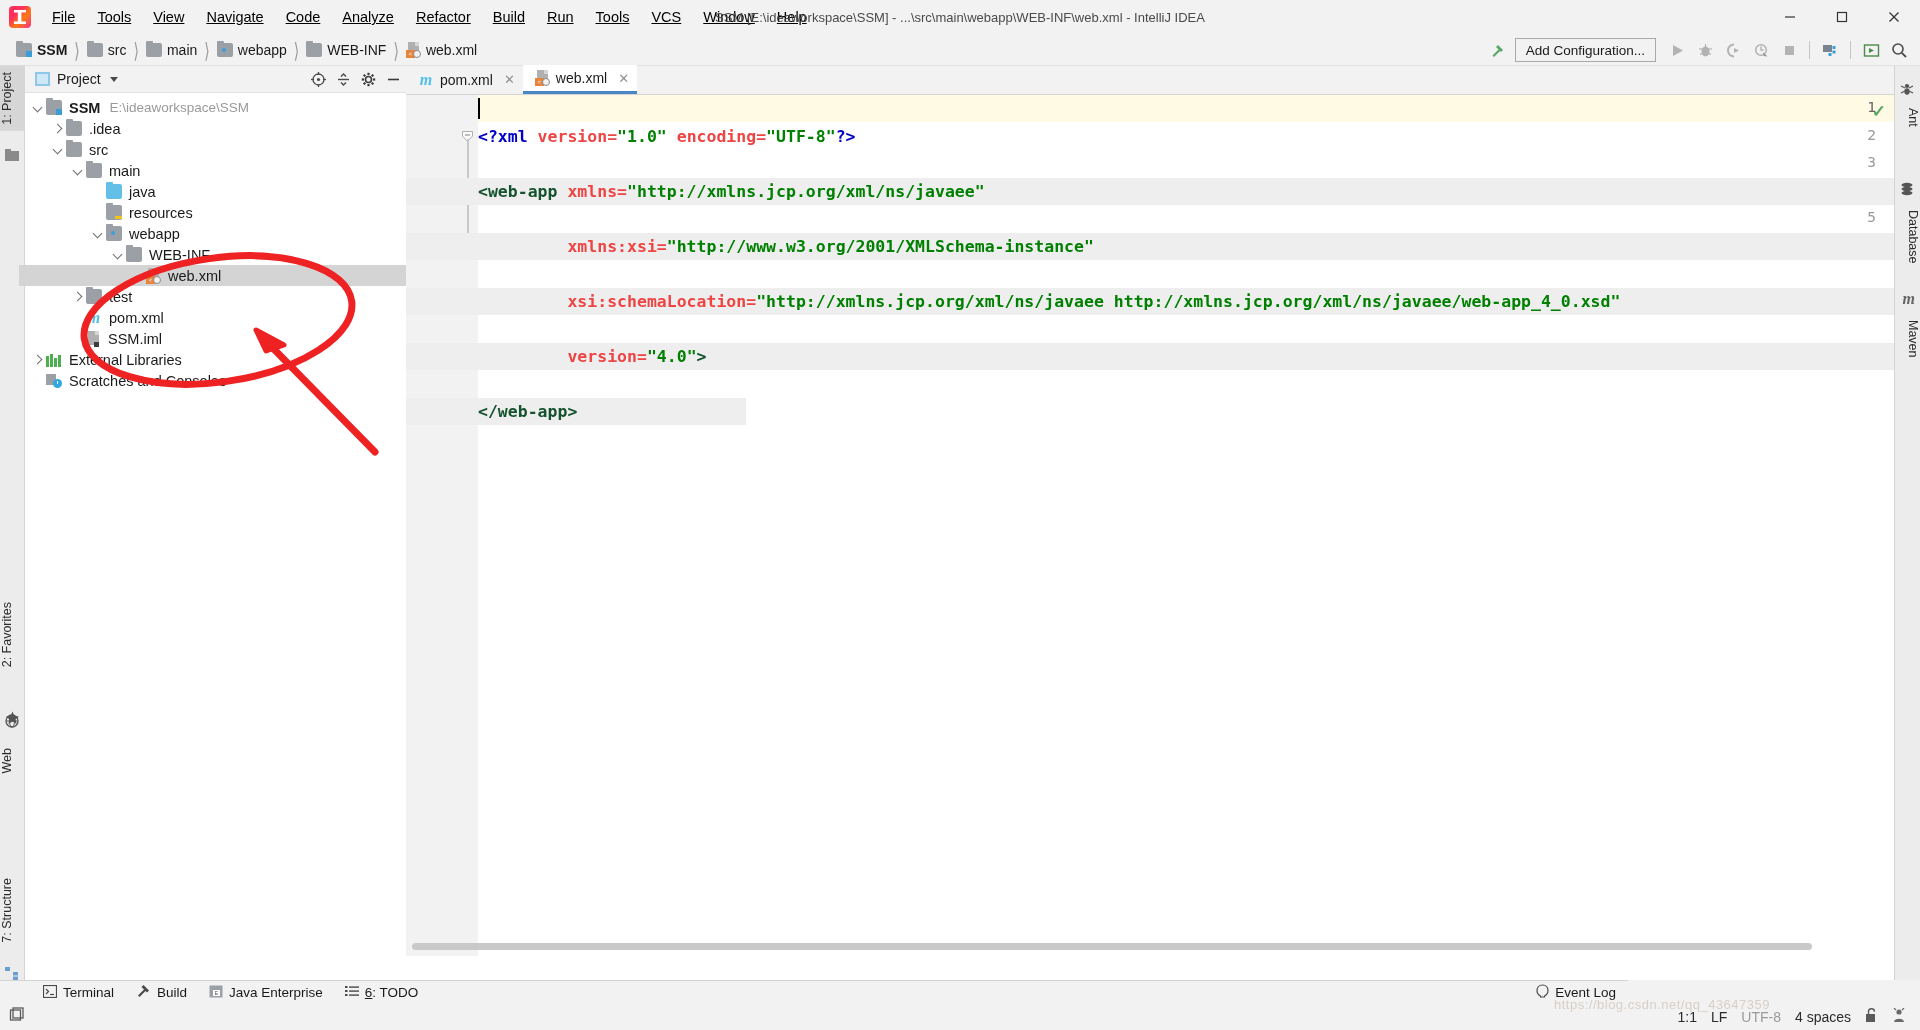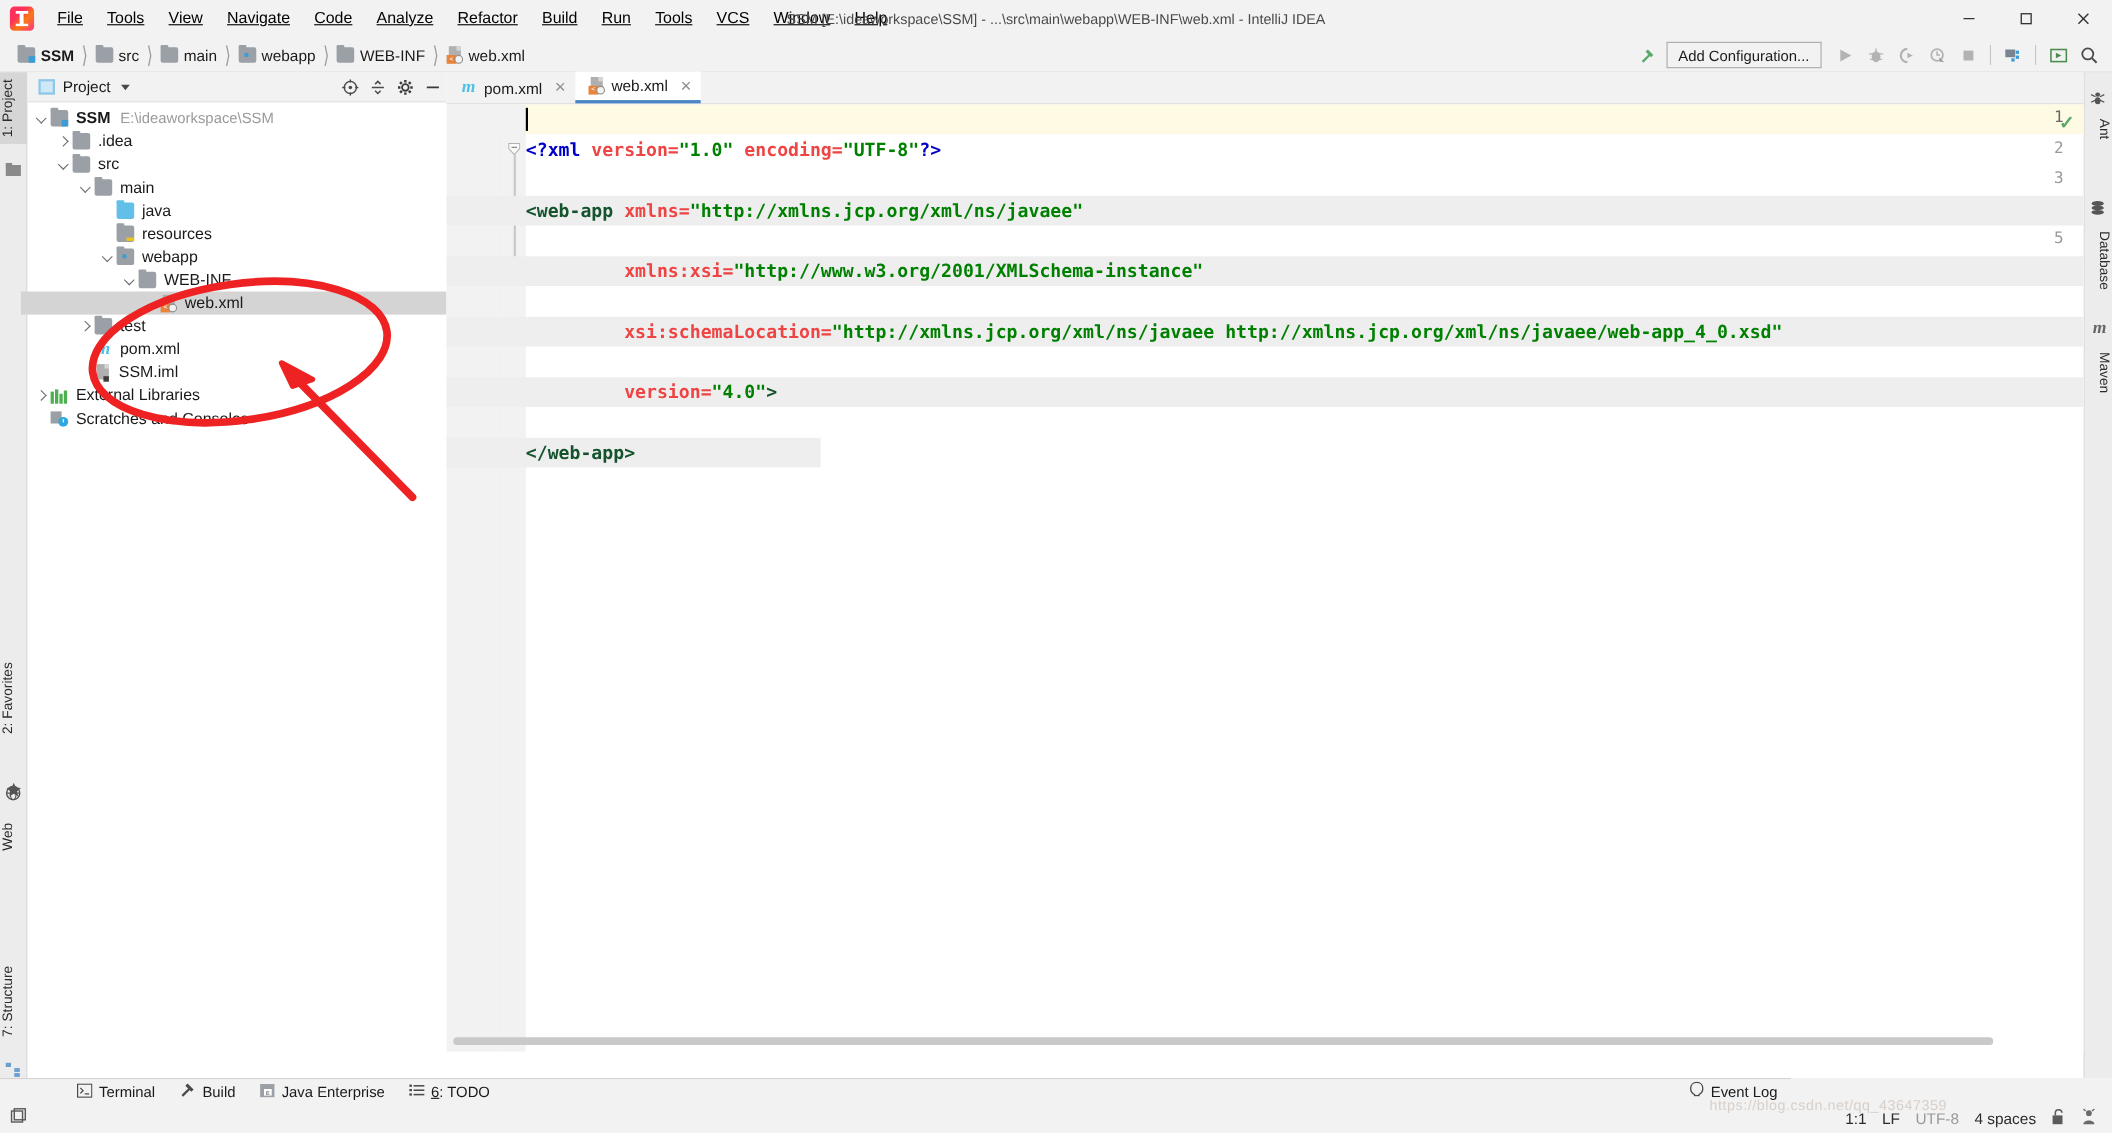--- a/index.html
+++ b/index.html
@@ -256,21 +256,21 @@
   }
 
   
   .annot { position:absolute; left:0; top:0; width:1920px; height:1030px;
            pointer-events:none; z-index:50; }
 
   
   .bottombar {
     position:absolute; left:0; bottom:26px; width:1628px; height:24px;
     background:#f2f2f2; border-top:1px solid #d4d4d4;
-    display:flex; align-items:center;padding-left:27px;
+    display:flex; align-items:center;
   }
   .bb-item {
     display:flex; align-items:center; gap:6px; font-size:13.5px; color:#1a1a1a;
     padding:2px 9px; margin-left:4px;
   }
   .bb-right { margin-left:auto; display:flex; align-items:center; padding-right:12px; }
 
   .statusbar {
     position:absolute; left:0; bottom:0; width:1920px; height:26px;
     background:#f2f2f2; display:flex; align-items:center;

